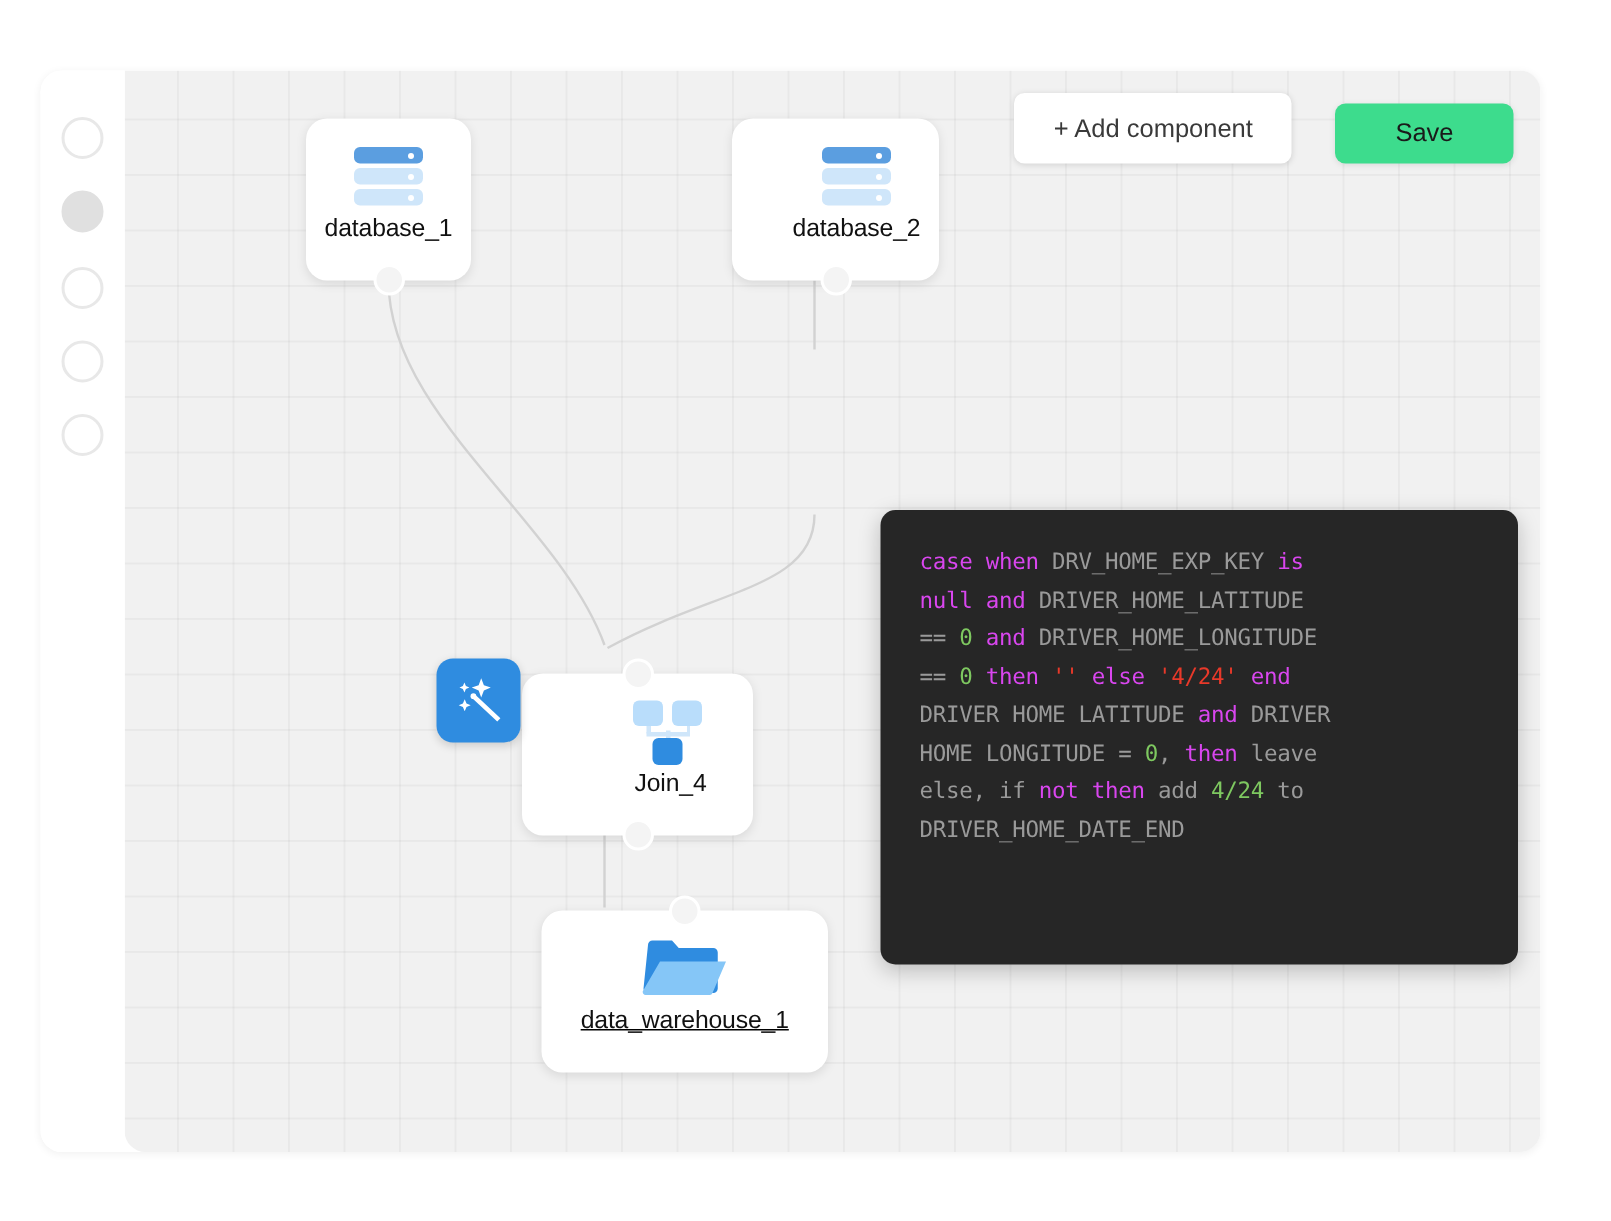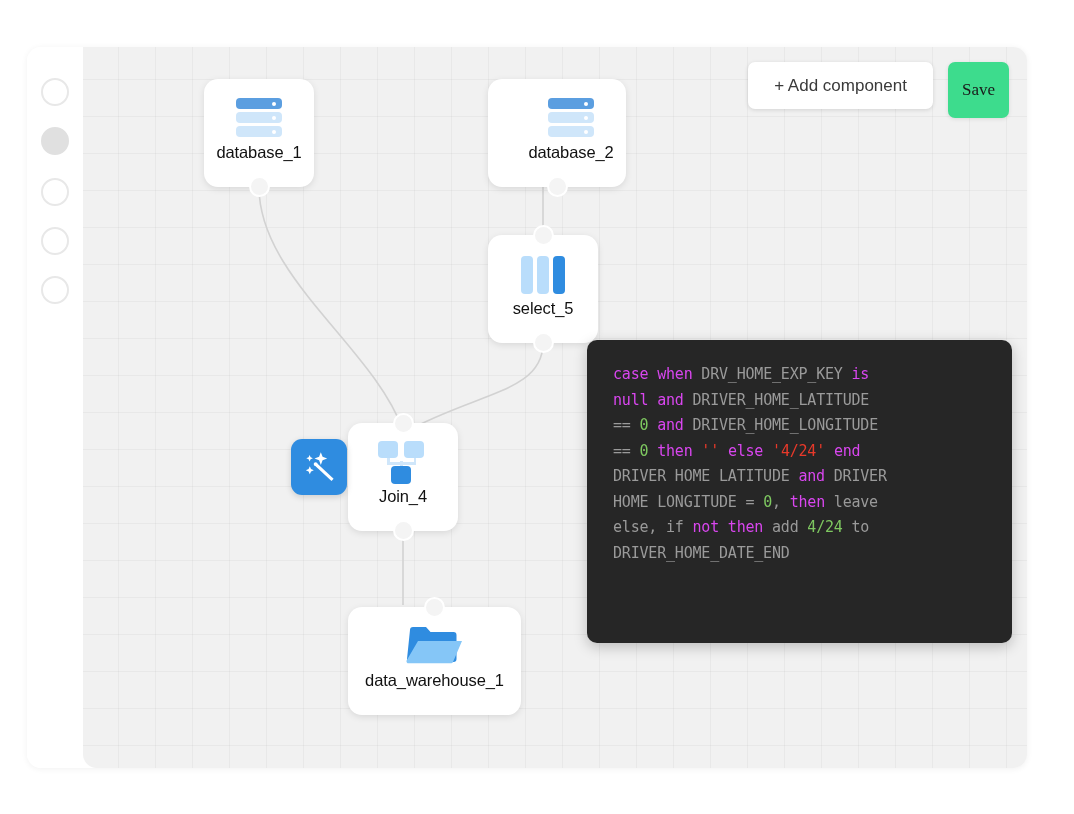--- a/index.html
+++ b/index.html
@@ -204,44 +204,44 @@
   .num { color: #7ec860; }
   .str { color: #e8392a; }
   .idf { color: #9a9a9a; }
 
   
   #toolbar {
     position: absolute;
     top: 15px;
     right: 18px;
     display: flex;
-    align-items: flex-start;
-    gap: 15px;
+    align-items: flex-end;
+    gap: 29px;
     z-index: 9;
   }
   #add-component-btn {
     background: #ffffff;
     border: none;
     border-radius: 7px;
     height: 47px;
     padding: 0 26px;
     font-family: "Liberation Sans", sans-serif;
     font-size: 17px;
     color: #3a3a3a;
     box-shadow: 0 1px 4px rgba(0,0,0,0.13);
     cursor: pointer;
     white-space: nowrap;
   }
   #save-btn {
     background: #3ddc8d;
     border: none;
     border-radius: 7px;
-    height: 56px;
-    padding: 0 14px;
-    font-family: Liberation Serif, serif;
+    height: 40px;
+    padding: 0 40px;
+    font-family: Liberation Sans, sans-serif;
     font-size: 17px;
     color: #1a1a1a;
     cursor: pointer;
     box-shadow: 0 1px 4px rgba(0,0,0,0.10);
   }
 </style>
 </head>
 <body>
 
 <div id="app-panel">
@@ -296,34 +296,22 @@
             </div>
           <div class="db-bar light">
               <span class="dot"></span>
             </div>
         </div>
       </div>
       <div class="node-label">database_2</div>
       <div class="port bot"></div>
     </div>
 
-    <div class="node" style="left:405px; top:188px;">
-      <div class="node-icon">
-        <div class="sel-wrap">
-          <div class="sel-bar light"></div>
-          <div class="sel-bar light"></div>
-          <div class="sel-bar dark"></div>
-        </div>
-      </div>
-      <div class="node-label">select_5</div>
-      <div class="port top"></div>
-      <div class="port bot"></div>
-    </div>
-
-    <div class="node" style="left:265px; top:376px;">
+
+    <div class="node" style="left:265px; top:402px;padding-left:44px;">
       <div class="node-icon">
         <div class="join-icon">
           <div class="jl v1"></div>
           <div class="jl v2"></div>
           <div class="jl h"></div>
           <div class="jl v3"></div>
           <div class="jb t1"></div>
           <div class="jb t2"></div>
           <div class="jb b"></div>
         </div>
@@ -336,21 +324,21 @@
     <div id="wand-badge" style="left:208px; top:392px;">
       <svg width="36" height="36" viewBox="0 0 36 36" xmlns="http://www.w3.org/2000/svg">
         <path d="M13.5 16.2 L30.5 32.0 L32.6 29.8 L15.7 14.0 Z" fill="#ffffff"></path>
         <path d="M19.8 3.2 L21.6 7.8 L26.2 9.4 L21.6 11.3 L19.8 16.0 L18.1 11.3 L13.5 9.4 L18.1 7.8 Z" fill="#ffffff"></path>
         <path d="M8.6 6.0 L9.6 8.3 L11.9 9.3 L9.6 10.3 L8.6 12.6 L7.6 10.3 L5.3 9.3 L7.6 8.3 Z" fill="#ffffff"></path>
         <path d="M8.8 17.2 L10.0 20.0 L12.8 21.2 L10.0 22.4 L8.8 25.2 L7.6 22.4 L4.8 21.2 L7.6 20.0 Z" fill="#ffffff"></path>
         <circle cx="14.6" cy="15.1" r="1.9" fill="#ffffff"></circle>
       </svg>
     </div>
 
-    <div class="node" style="left:265px; top:560px; width:173px;">
+    <div class="node" style="left:278px; top:560px; width:191px;text-decoration:underline;">
       <div class="node-icon">
         <svg width="58" height="46" viewBox="0 0 58 46" xmlns="http://www.w3.org/2000/svg">
           <path d="M4 6 a3 3 0 0 1 3-3 h13 l4.5 5 h23 a3 3 0 0 1 3 3 v24 a3 3 0 0 1 -3 3 h-43.5 a3 3 0 0 1 -3 -3 Z" fill="#2f8ce0"></path>
           <path d="M12 17 h44 l-9 21 a2 2 0 0 1 -1.9 1.3 h-42.6 a2 2 0 0 1 -1.9 -2.7 Z" fill="#85c6f7"></path>
         </svg>
       </div>
       <div class="node-label">data_warehouse_1</div>
       <div class="port top"></div>
     </div>
 

